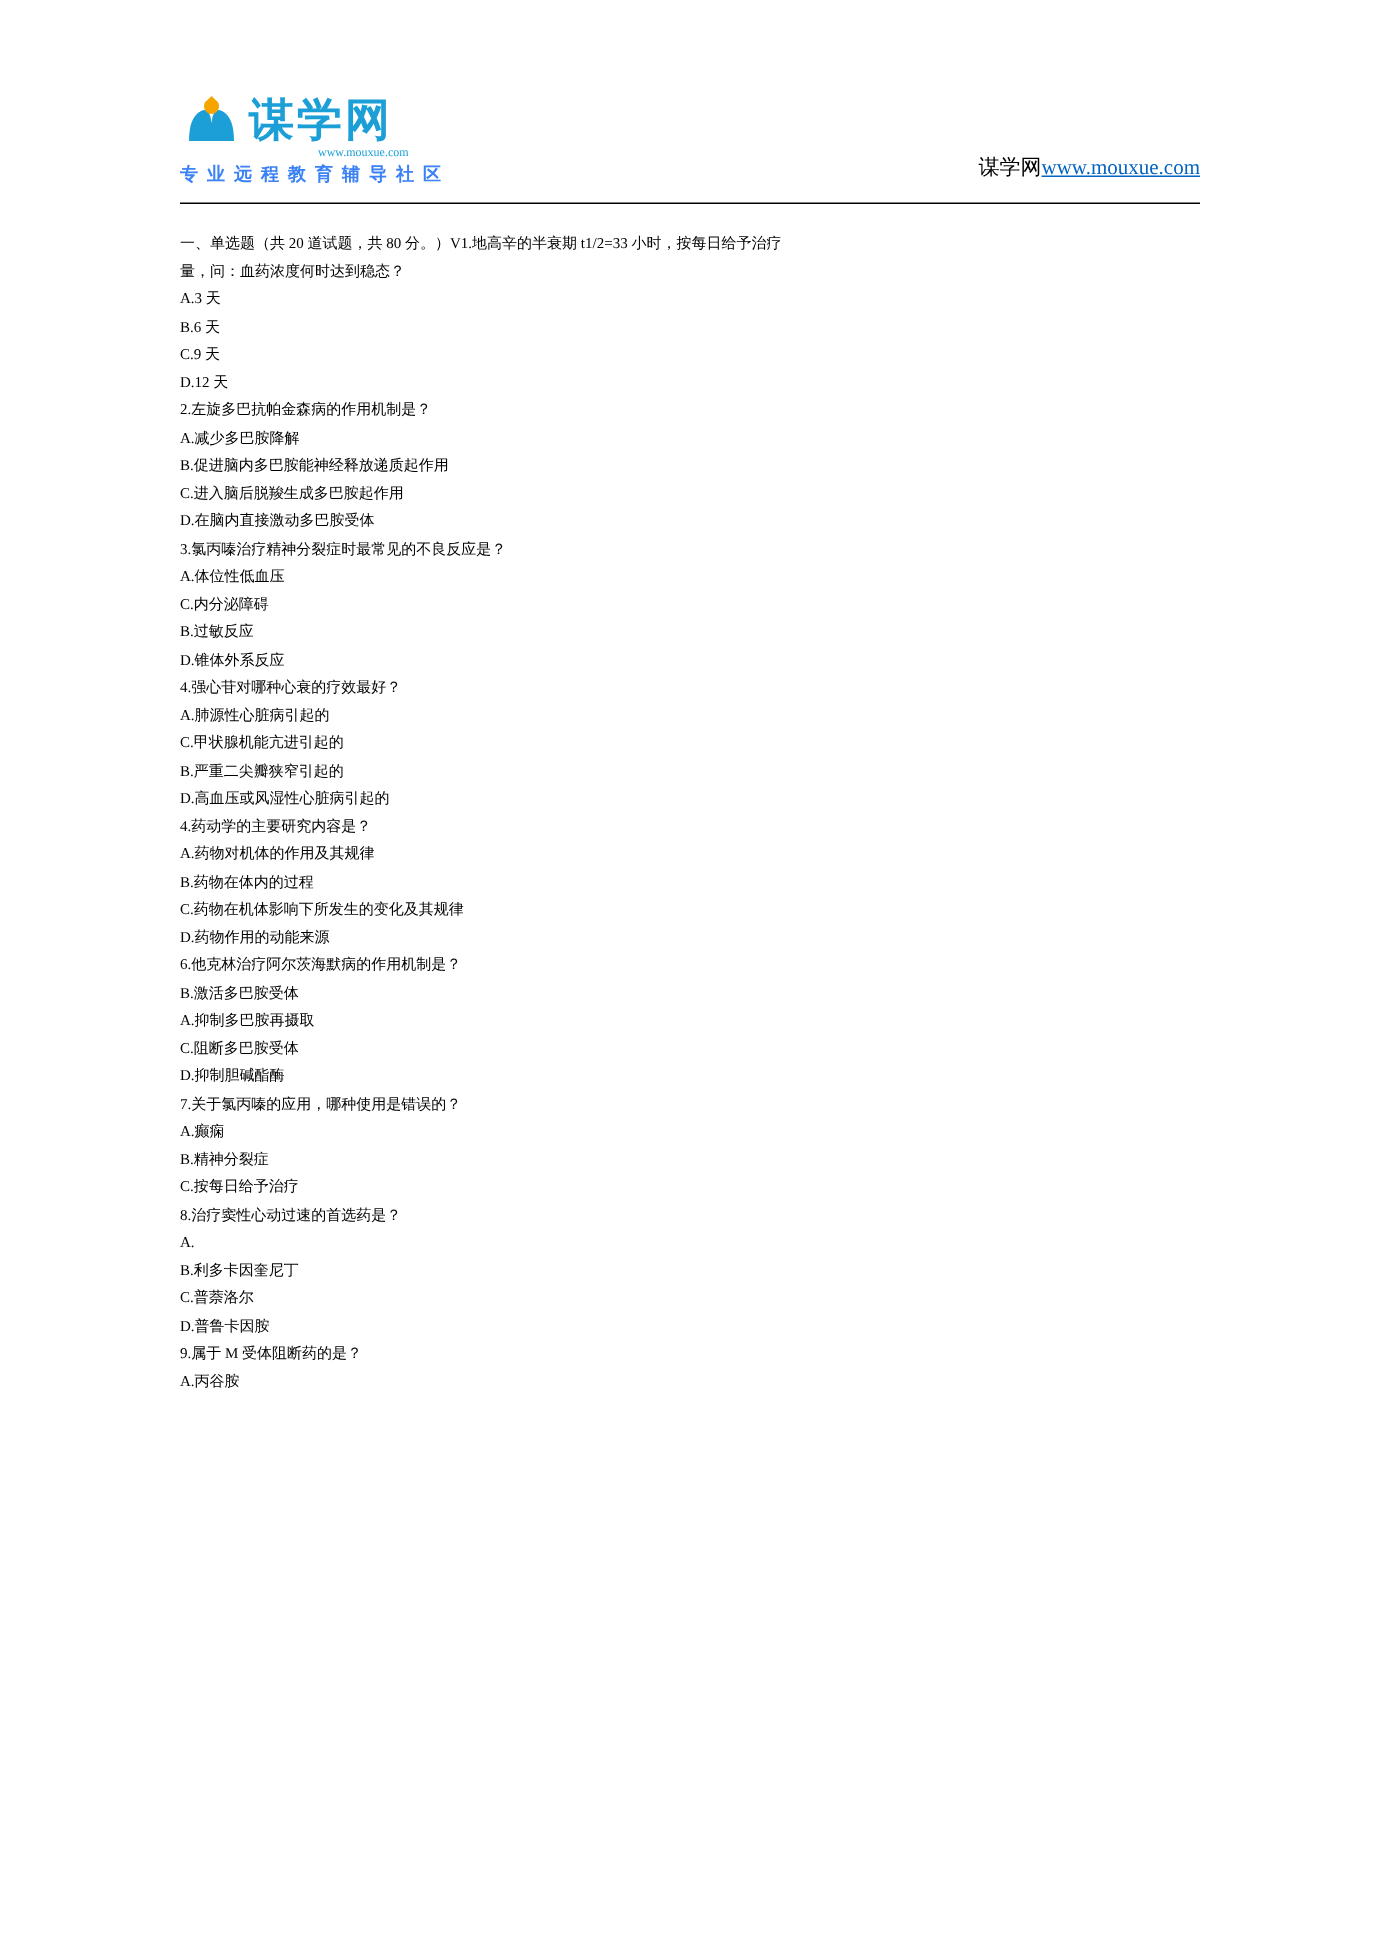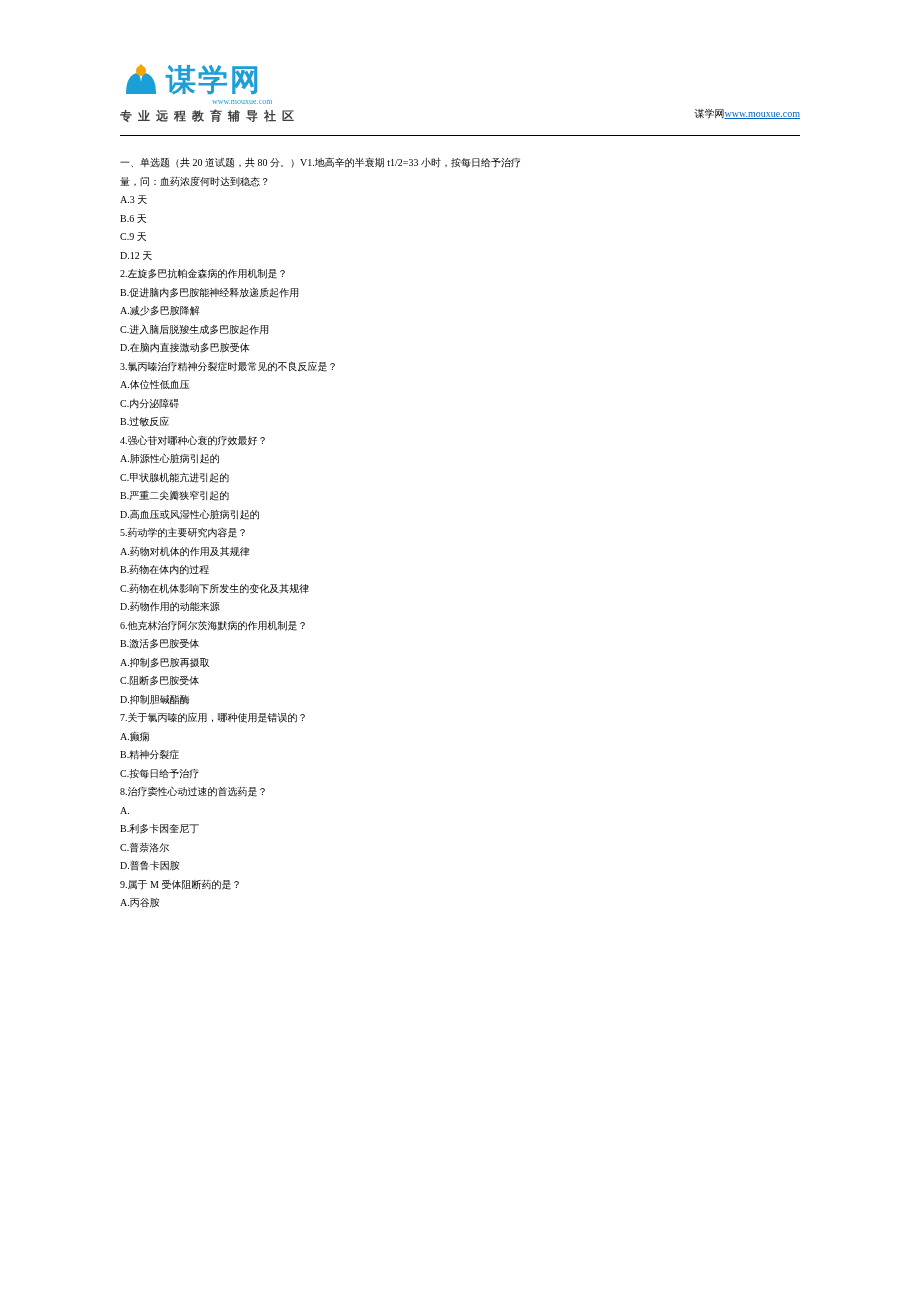--- a/index.html
+++ b/index.html
@@ -49,27 +49,27 @@
   .logo-sub {
     font-size: 8px;
     color: #1b9fd6;
     letter-spacing: 0px;
     margin-top: -4px;
     margin-left: 46px;
   }
   .logo-tagline {
     font-family: "SimHei", sans-serif;
     font-size: 12px;
-    color: #404040;
+    color: #3b82f6;
     letter-spacing: 6px;
     margin-top: 2px;
     font-weight: bold;
   }
   .site {
-    font-size: 10px;
+    font-size: 14px;
     color: #000;
     padding-bottom: 4px;
   }
   .site a {
     color: #0563c1;
     text-decoration: underline;
   }
   .hr {
     border: none;
     border-top: 1px solid #000;
@@ -108,34 +108,35 @@
   </div>
   <hr class="hr">
   <div class="content">
     <p>一、单选题（共 20 道试题，共 80 分。）V1.地高辛的半衰期 t1/2=33 小时，按每日给予治疗</p>
     <p>量，问：血药浓度何时达到稳态？</p>
     <p>A.3 天</p>
     <p>B.6 天</p>
     <p>C.9 天</p>
     <p>D.12 天</p>
     <p>2.左旋多巴抗帕金森病的作用机制是？</p>
+    <p>A.减少多巴胺降解</p>
     <p>B.促进脑内多巴胺能神经释放递质起作用</p>
-    <p>A.减少多巴胺降解</p>
     <p>C.进入脑后脱羧生成多巴胺起作用</p>
     <p>D.在脑内直接激动多巴胺受体</p>
     <p>3.氯丙嗪治疗精神分裂症时最常见的不良反应是？</p>
     <p>A.体位性低血压</p>
     <p>C.内分泌障碍</p>
     <p>B.过敏反应</p>
+    <p>D.锥体外系反应</p>
     <p>4.强心苷对哪种心衰的疗效最好？</p>
     <p>A.肺源性心脏病引起的</p>
     <p>C.甲状腺机能亢进引起的</p>
     <p>B.严重二尖瓣狭窄引起的</p>
     <p>D.高血压或风湿性心脏病引起的</p>
-    <p>5.药动学的主要研究内容是？</p>
+    <p>4.药动学的主要研究内容是？</p>
     <p>A.药物对机体的作用及其规律</p>
     <p>B.药物在体内的过程</p>
     <p>C.药物在机体影响下所发生的变化及其规律</p>
     <p>D.药物作用的动能来源</p>
     <p>6.他克林治疗阿尔茨海默病的作用机制是？</p>
     <p>B.激活多巴胺受体</p>
     <p>A.抑制多巴胺再摄取</p>
     <p>C.阻断多巴胺受体</p>
     <p>D.抑制胆碱酯酶</p>
     <p>7.关于氯丙嗪的应用，哪种使用是错误的？</p>

